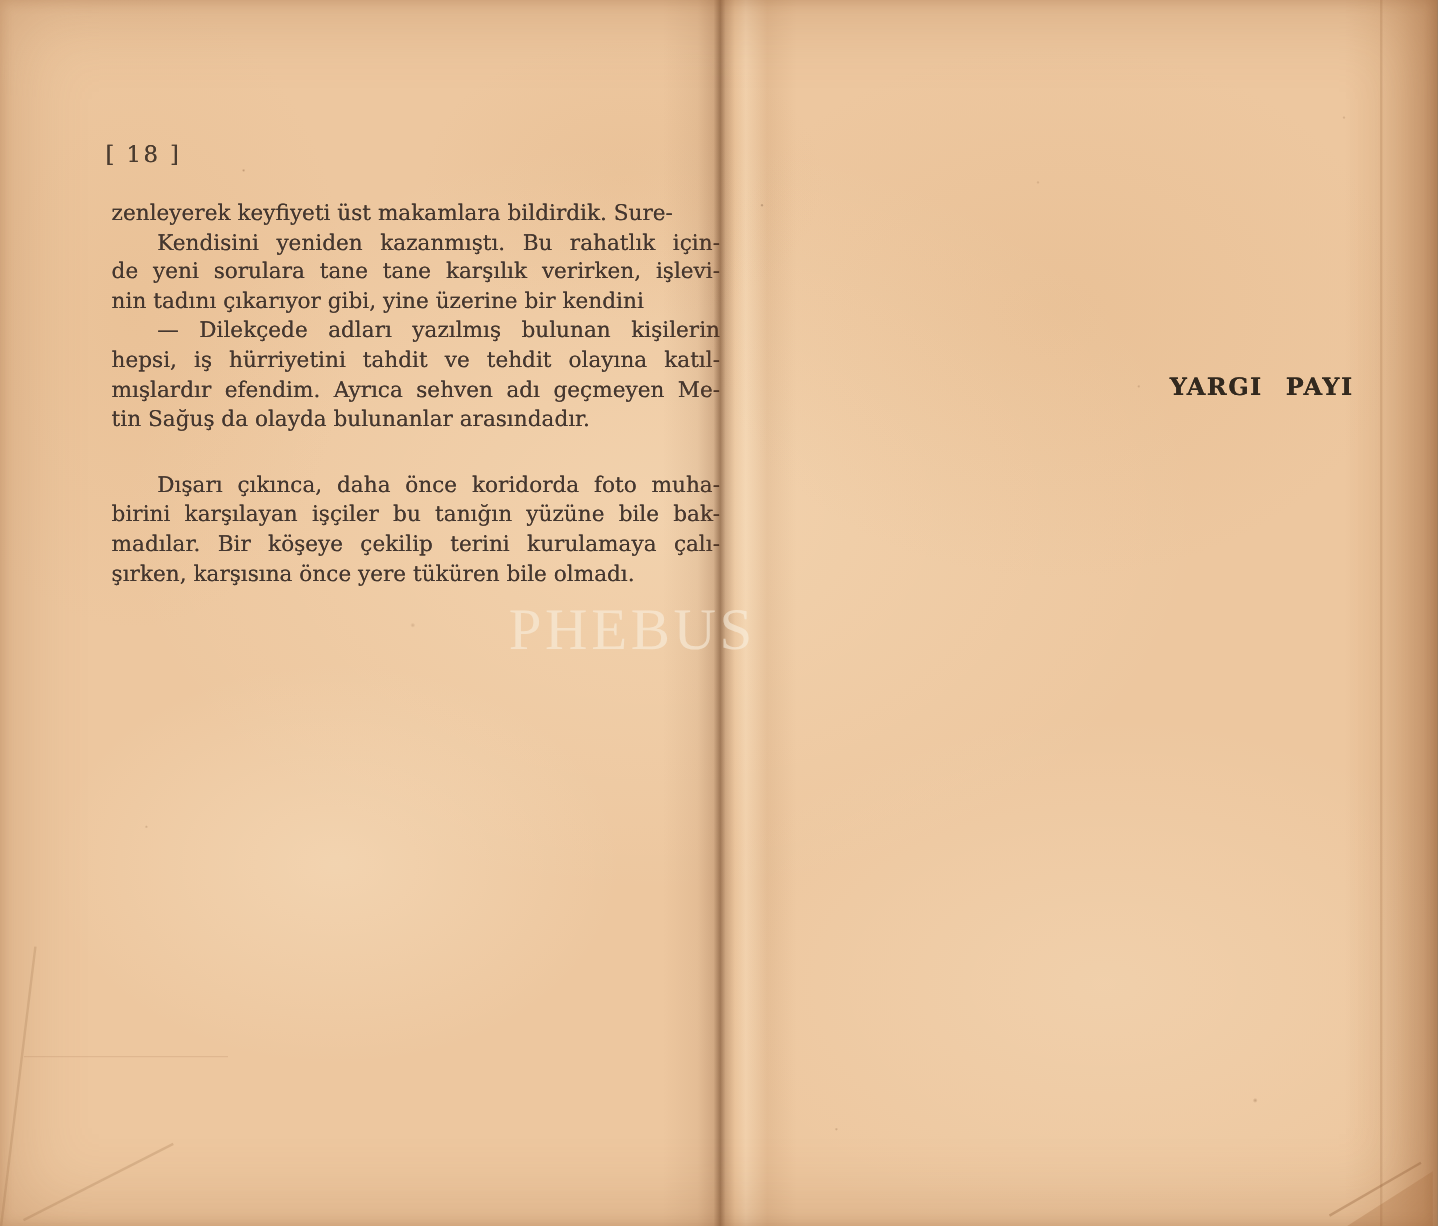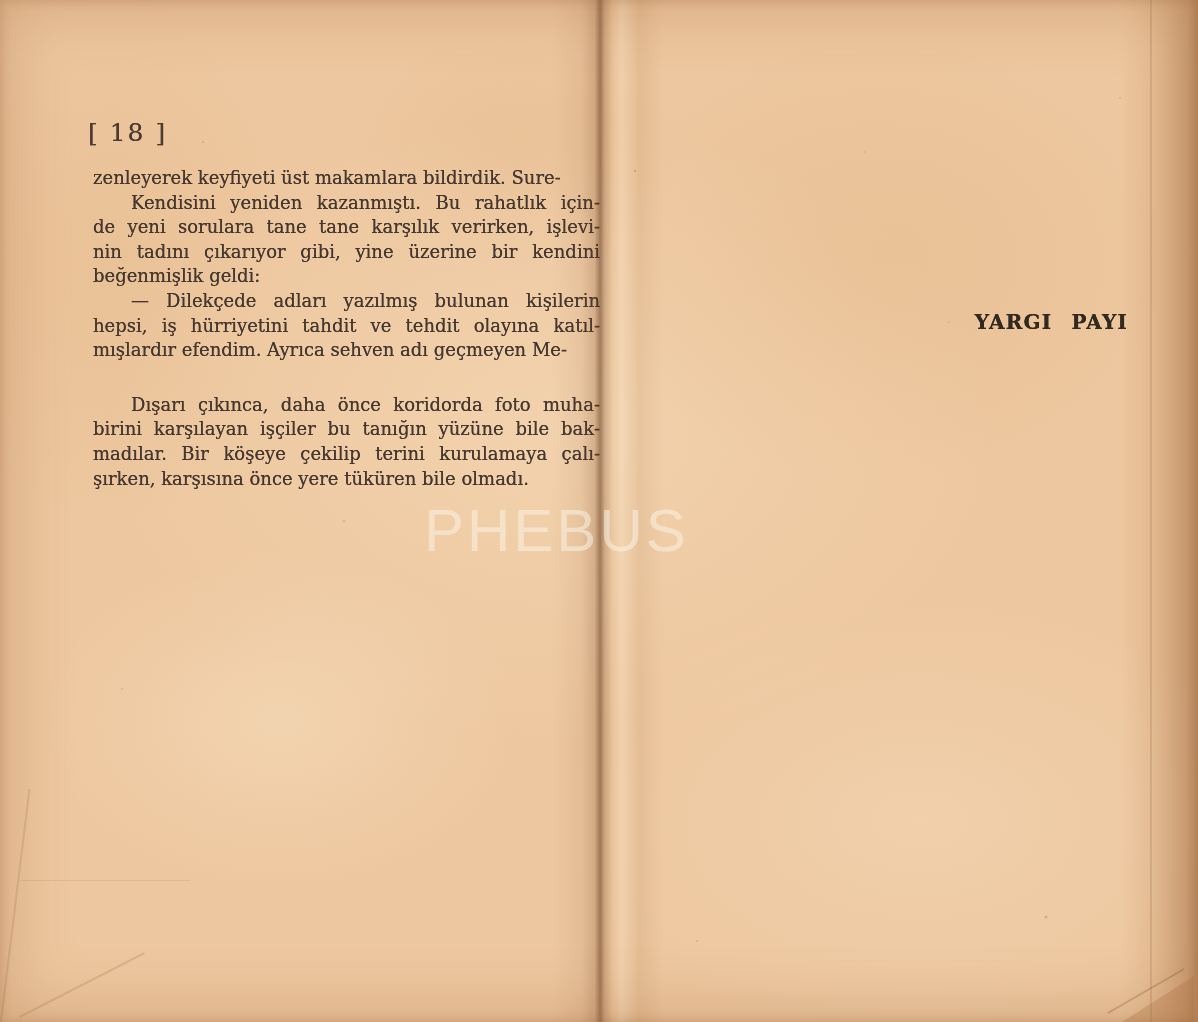--- a/index.html
+++ b/index.html
@@ -35,21 +35,21 @@
       radial-gradient(circle 2px at 949px 322px, rgba(110,70,40,0.25), rgba(110,70,40,0) 70%),
       radial-gradient(circle 3px at 344px 521px, rgba(110,70,40,0.20), rgba(110,70,40,0) 70%),
       radial-gradient(circle 2px at 1120px 98px, rgba(110,70,40,0.25), rgba(110,70,40,0) 70%);
   }
   .page { position:absolute; top:0; height:100%; z-index:3; }
   .page-left  { left:0;   width:612px; }
   .page-right { left:612px; width:586px; }
 
   .pagenum {
     position:absolute; left:88px; top:118px;
-    font-size:25px; color:#4a3c30; letter-spacing:2px;
+    font-size:19px; color:#4a3c30; letter-spacing:2px;
     text-shadow:0 0 0.3px rgba(60,45,35,0.8);
   }
   .heading {
     position:absolute; right:70px; top:310px;
     font-size:20px; font-weight:bold; color:#32291f;
     letter-spacing:1.2px; word-spacing:11px;
     text-shadow:0 0 0.3px rgba(45,35,25,0.9);
   }
   .text-block {
     position:absolute;
@@ -101,22 +101,22 @@
   
   .vignette {
     position:absolute; inset:0; z-index:7; pointer-events:none;
     box-shadow:
       inset 0 0 60px 10px rgba(155,100,55,0.30),
       inset 0 0 10px 2px rgba(140,85,45,0.22);
   }
   
   .watermark {
     position:absolute; left:424px; top:496px; z-index:6;
-    font-family:Liberation Sans, sans-serif;
-    font-size:60px; letter-spacing:3px;
+    font-family:Liberation Serif, serif;
+    font-size:49px; letter-spacing:3px;
     color:rgba(250,242,228,0.55);
     filter:blur(0.4px);
     pointer-events:none;
   }
   
   .crease-a {
     position:absolute; left:14px; top:788px; width:2px; height:238px;
     background:rgba(120,75,40,0.16); transform:rotate(7deg); z-index:5;
   }
   .crease-b {
@@ -147,26 +147,26 @@
   <div class="page page-left">
     <div class="pagenum">[ 18 ]</div>
     <div class="text-block">
         <div class="para">
           <div class="line">zenleyerek keyfiyeti üst makamlara bildirdik. Sure-</div>
         </div>
         <div class="para indent">
           <div class="line">Kendisini yeniden kazanmıştı. Bu rahatlık için-</div>
           <div class="line">de yeni sorulara tane tane karşılık verirken, işlevi-</div>
           <div class="line">nin tadını çıkarıyor gibi, yine üzerine bir kendini</div>
-          <div class="line">beğenmişlik geldi:</div>
         </div>
         <div class="para indent">
           <div class="line">— Dilekçede adları yazılmış bulunan kişilerin</div>
           <div class="line">hepsi, iş hürriyetini tahdit ve tehdit olayına katıl-</div>
           <div class="line">mışlardır efendim. Ayrıca sehven adı geçmeyen Me-</div>
+          <div class="line">tin Sağuş da olayda bulunanlar arasındadır.</div>
         </div>
         <div class="para indent gap">
           <div class="line">Dışarı çıkınca, daha önce koridorda foto muha-</div>
           <div class="line">birini karşılayan işçiler bu tanığın yüzüne bile bak-</div>
           <div class="line">madılar. Bir köşeye çekilip terini kurulamaya çalı-</div>
           <div class="line">şırken, karşısına önce yere tüküren bile olmadı.</div>
         </div>
       </div>
   </div>
 

